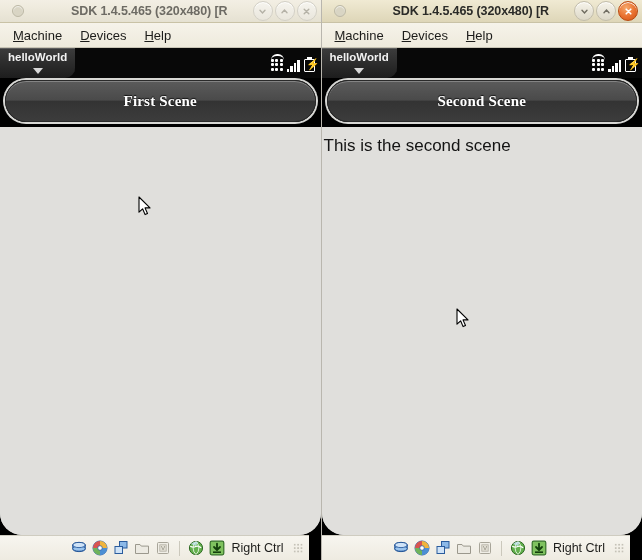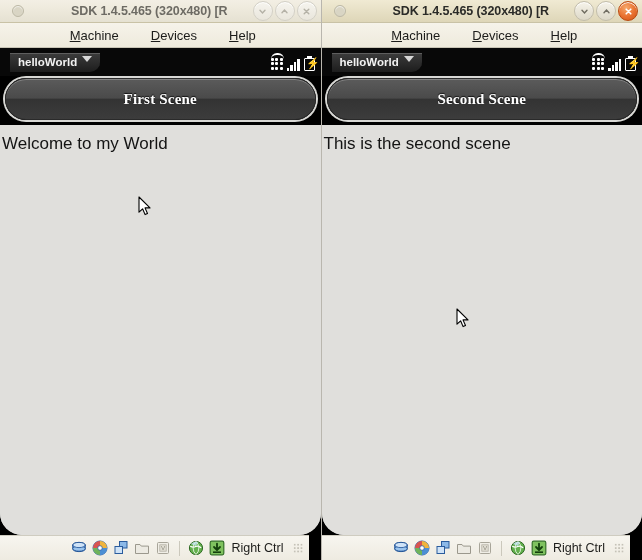--- a/index.html
+++ b/index.html
@@ -104,22 +104,21 @@
 
   
   .menubar {
     height: 24px;
     flex: 0 0 24px;
     background: linear-gradient(to bottom, #f6f3ea 0%, #eeeadc 100%);
     border-bottom: 1px solid #c8c4b5;
     display: flex;
     align-items: center;
     padding-left: 5px;
-    gap: 16px;
-    justify-content: center;
+    gap: 2px;
   }
   .menu-item {
     font-size: 13px;
     color: #1c1c1a;
     padding: 2px 8px;
     border-radius: 2px;
     cursor: default;
     white-space: nowrap;
   }
   .menu-item .mnemo { text-decoration: underline; }
@@ -145,26 +144,28 @@
   .phone-status {
     flex: 0 0 28px;
     background: #080808;
     display: flex;
     align-items: center;
     position: relative;
     color: #ffffff;
   }
   .app-chip {
     display: flex;
+    align-items: center;
     gap: 5px;
-    margin-left: 10px;
+    margin-left: 0;
     padding: 3px 8px 4px 8px;
     border-radius: 0 0 10px 0;
     background: linear-gradient(to bottom, #3c3c3c 0%, #1d1d1d 100%);
     box-shadow: inset 0 1px 0 rgba(255,255,255,.18);
+    flex-direction: column;
   }
   .app-chip-label {
     font-size: 11.5px;
     font-weight: bold;
     color: #f2f2f2;
   }
   .chip-caret {
     width: 0; height: 0;
     border-left: 5px solid transparent;
     border-right: 5px solid transparent;
@@ -388,21 +389,20 @@
           </div>
         </div>
 
         <div class="scene-titlebar-wrap">
           <div class="scene-titlebar">
             <span class="scene-title-text">First Scene</span>
           </div>
         </div>
 
         <div class="scene-body">
-          <div class="scene-text">Welcome to my World</div>
         </div>
       </div>
 
       <div class="vm-statusbar">
         <svg class="sb-icon" viewBox="0 0 16 16">
           <ellipse cx="8" cy="5" rx="6.2" ry="2.6" fill="#3f7fd0" stroke="#1d4f93" stroke-width="1"></ellipse>
           <path d="M1.8 5 v4 a6.2 2.6 0 0 0 12.4 0 V5" fill="#5596de" stroke="#1d4f93" stroke-width="1"></path>
           <ellipse cx="8" cy="8.6" rx="6.2" ry="2.6" fill="#9cc5ee" stroke="#1d4f93" stroke-width=".8"></ellipse>
           <ellipse cx="8" cy="5" rx="6.2" ry="2.6" fill="#cfe3f7" stroke="#1d4f93" stroke-width=".8"></ellipse>
         </svg>

